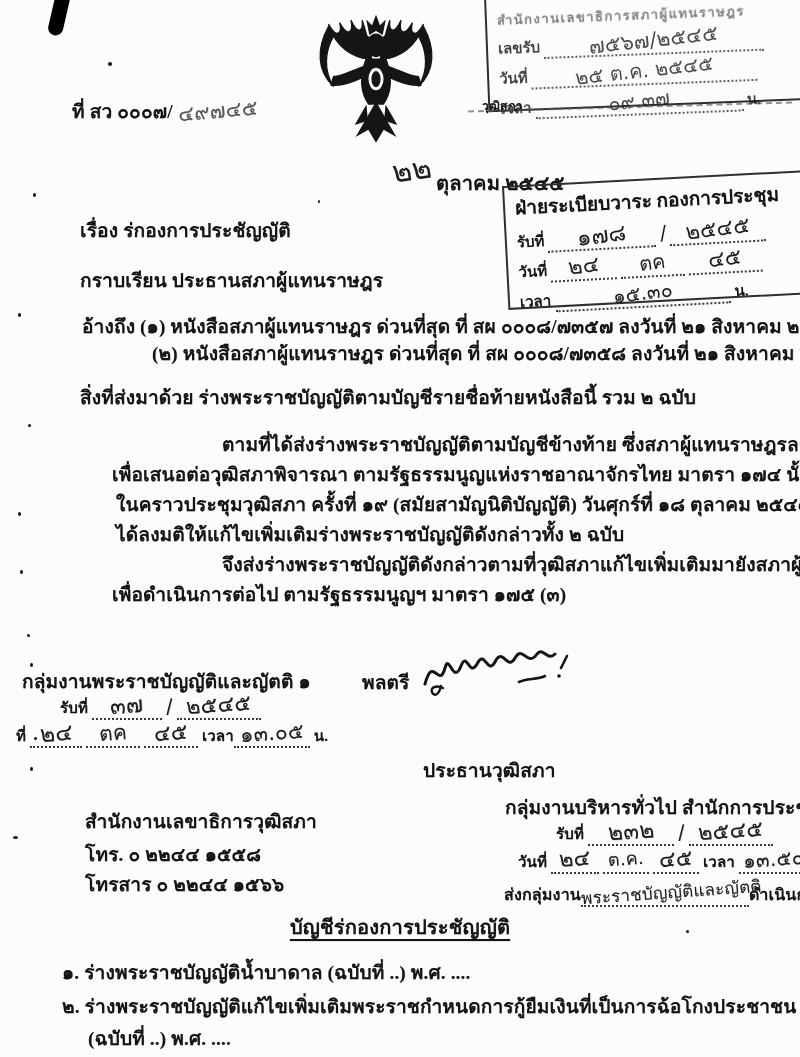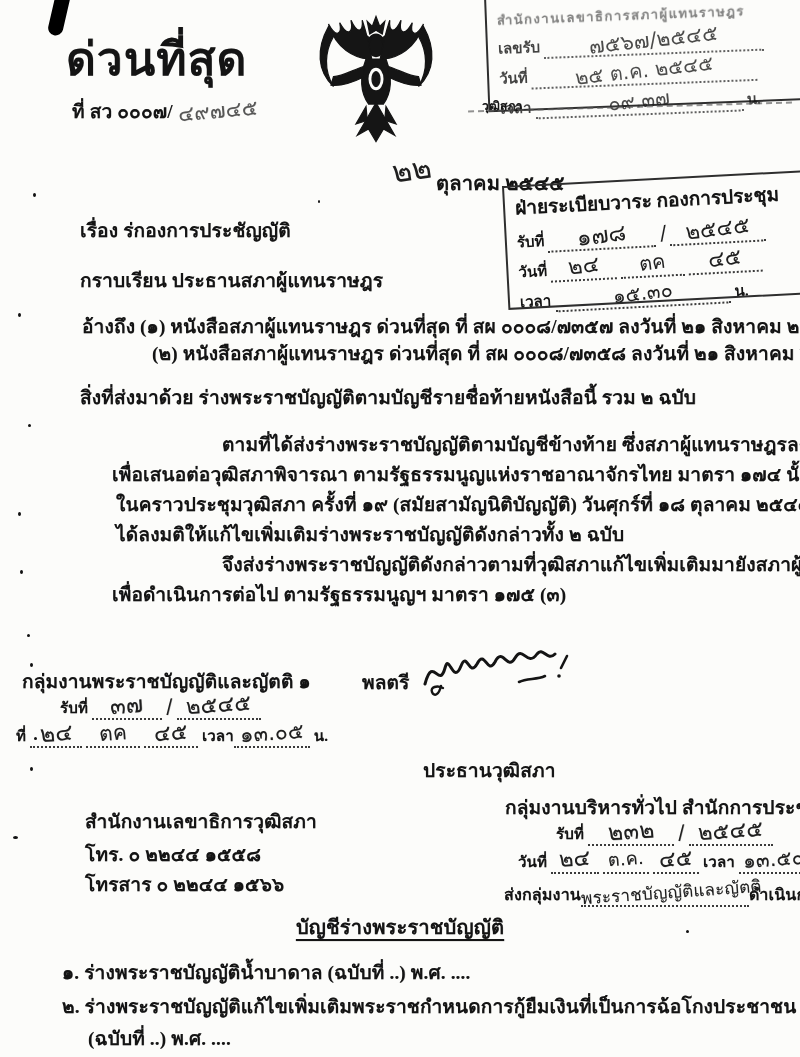--- a/index.html
+++ b/index.html
@@ -37,21 +37,20 @@
   <div class="speck" style="left:18px;top:512px;width:3px;height:4px"></div>
   <div class="speck" style="left:20px;top:570px;width:3px;height:4px"></div>
   <div class="speck" style="left:27px;top:634px;width:3px;height:3px"></div>
   <div class="speck" style="left:30px;top:663px;width:3px;height:4px"></div>
   <div class="speck" style="left:34px;top:737px;width:3px;height:3px"></div>
   <div class="speck" style="left:30px;top:767px;width:3px;height:4px"></div>
   <div class="speck" style="left:13px;top:836px;width:5px;height:3px"></div>
   <div class="speck" style="left:686px;top:930px;width:3px;height:3px"></div>
   <div class="speck" style="left:318px;top:200px;width:2px;height:3px"></div>
 
-  <div class="t" style="left:66px;top:22px;font-size:46px;font-weight:800;letter-spacing:1px">ด่วนที่สุด</div>
   <div class="t" style="left:72px;top:94px">
     <span>ที่  สว ๐๐๐๗/</span>
     <span class="hand" style="font-size:21px;opacity:.75;transform:rotate(-5deg)">๔๙๗๔๕</span>
   </div>
 
   <svg style="left:300px;top:14px" width="152" height="150" viewBox="0 0 120 120">
     <g fill="#151515" stroke="#151515">
       <path d="M60,2 L63,10 L67,6 L65,16 L60,13 L55,16 L53,6 L57,10 Z"></path>
       <ellipse cx="60" cy="25" rx="7" ry="9"></ellipse>
       <path d="M56,20 L48,14 L54,24 Z"></path>
@@ -174,18 +173,18 @@
     <span class="dt" style="width:46px"><span class="hand" style="font-size:18px">ต.ค.</span></span>
     <span class="dt" style="width:46px"><span class="hand" style="font-size:22px">๔๕</span></span>
     <span>เวลา</span>
     <span class="dt" style="width:70px"><span class="hand" style="font-size:20px">๑๓.๕๐</span></span>
     
   </div>
   <div class="t" style="left:504px;top:882px;font-size:16px">
     <span>ส่งกลุ่มงาน</span><span class="dt" style="width:168px"><span class="hand" style="font-size:17px">พระราชบัญญัติและญัตติ</span></span><span>ดำเนินกา.</span>
   </div>
 
-  <div class="t" style="left:400px;top:911px;transform:translateX(-50%);font-size:20px;text-decoration:underline;text-underline-offset:5px">บัญชีร่างพระราชบัญญัติ</div>
+  <div class="t" style="left:400px;top:911px;transform:translateX(-50%);font-size:20px;text-decoration:underline;text-underline-offset:5px">บัญชีร่กองการประชัญญัติ</div>
   <div class="t" style="left:62px;top:957px">๑. ร่างพระราชบัญญัติน้ำบาดาล (ฉบับที่ ..) พ.ศ. ....</div>
   <div class="t" style="left:62px;top:991px">๒. ร่างพระราชบัญญัติแก้ไขเพิ่มเติมพระราชกำหนดการกู้ยืมเงินที่เป็นการฉ้อโกงประชาชน พ.ศ. ๒๕๒๗</div>
   <div class="t" style="left:88px;top:1023px">(ฉบับที่ ..) พ.ศ. ....</div>
 
 </div>
 
 </body></html>

